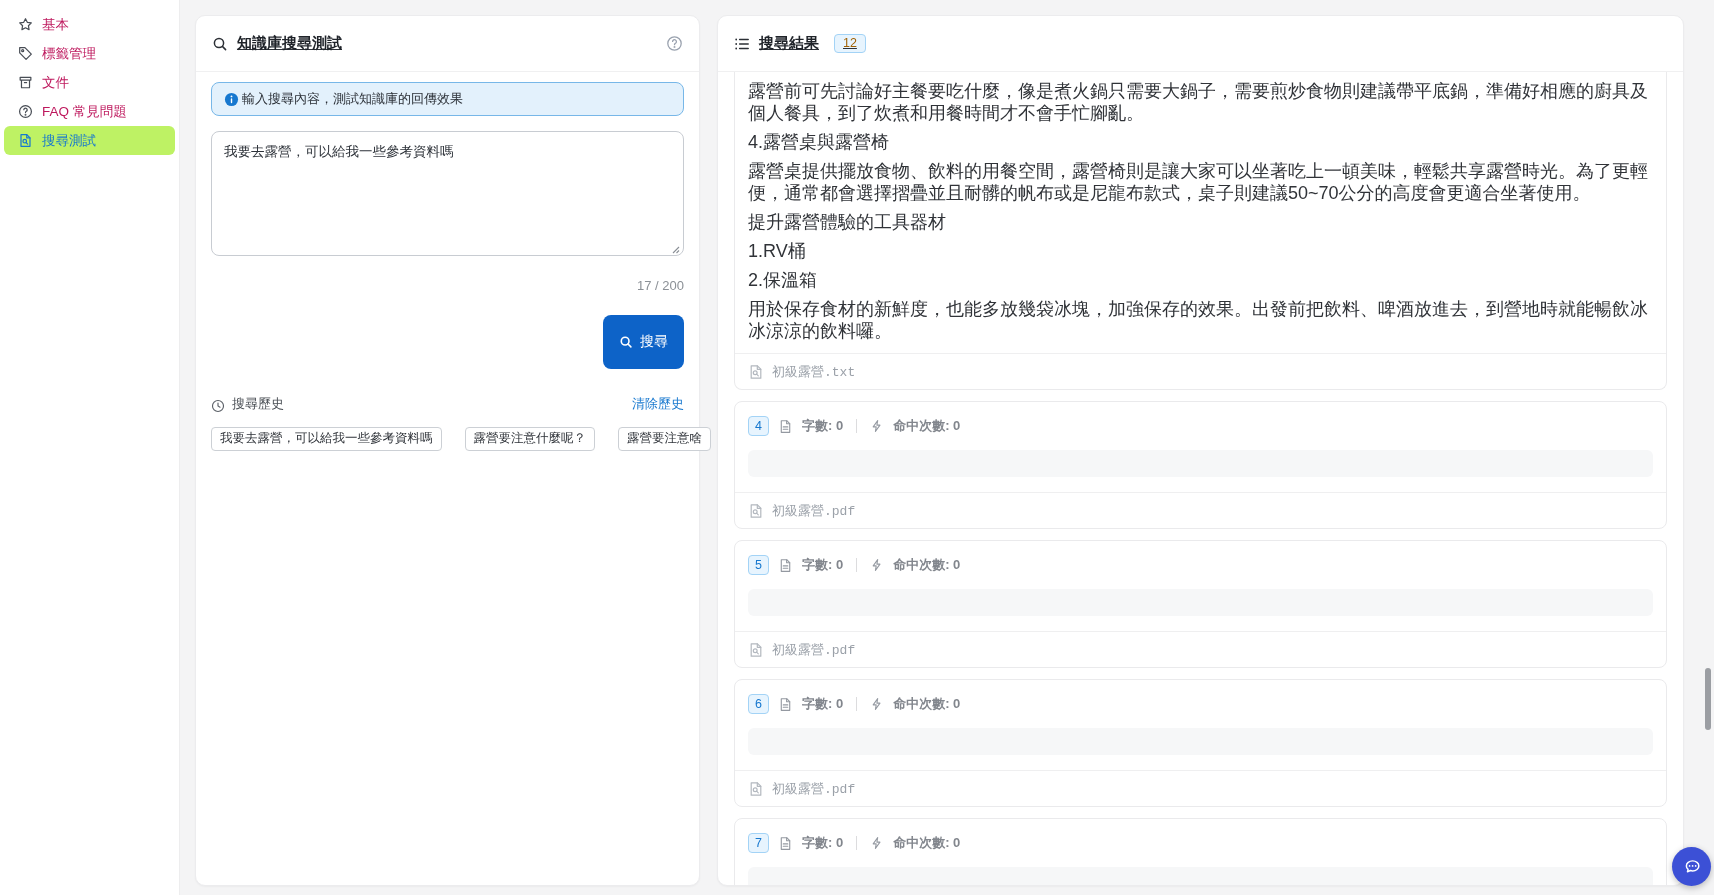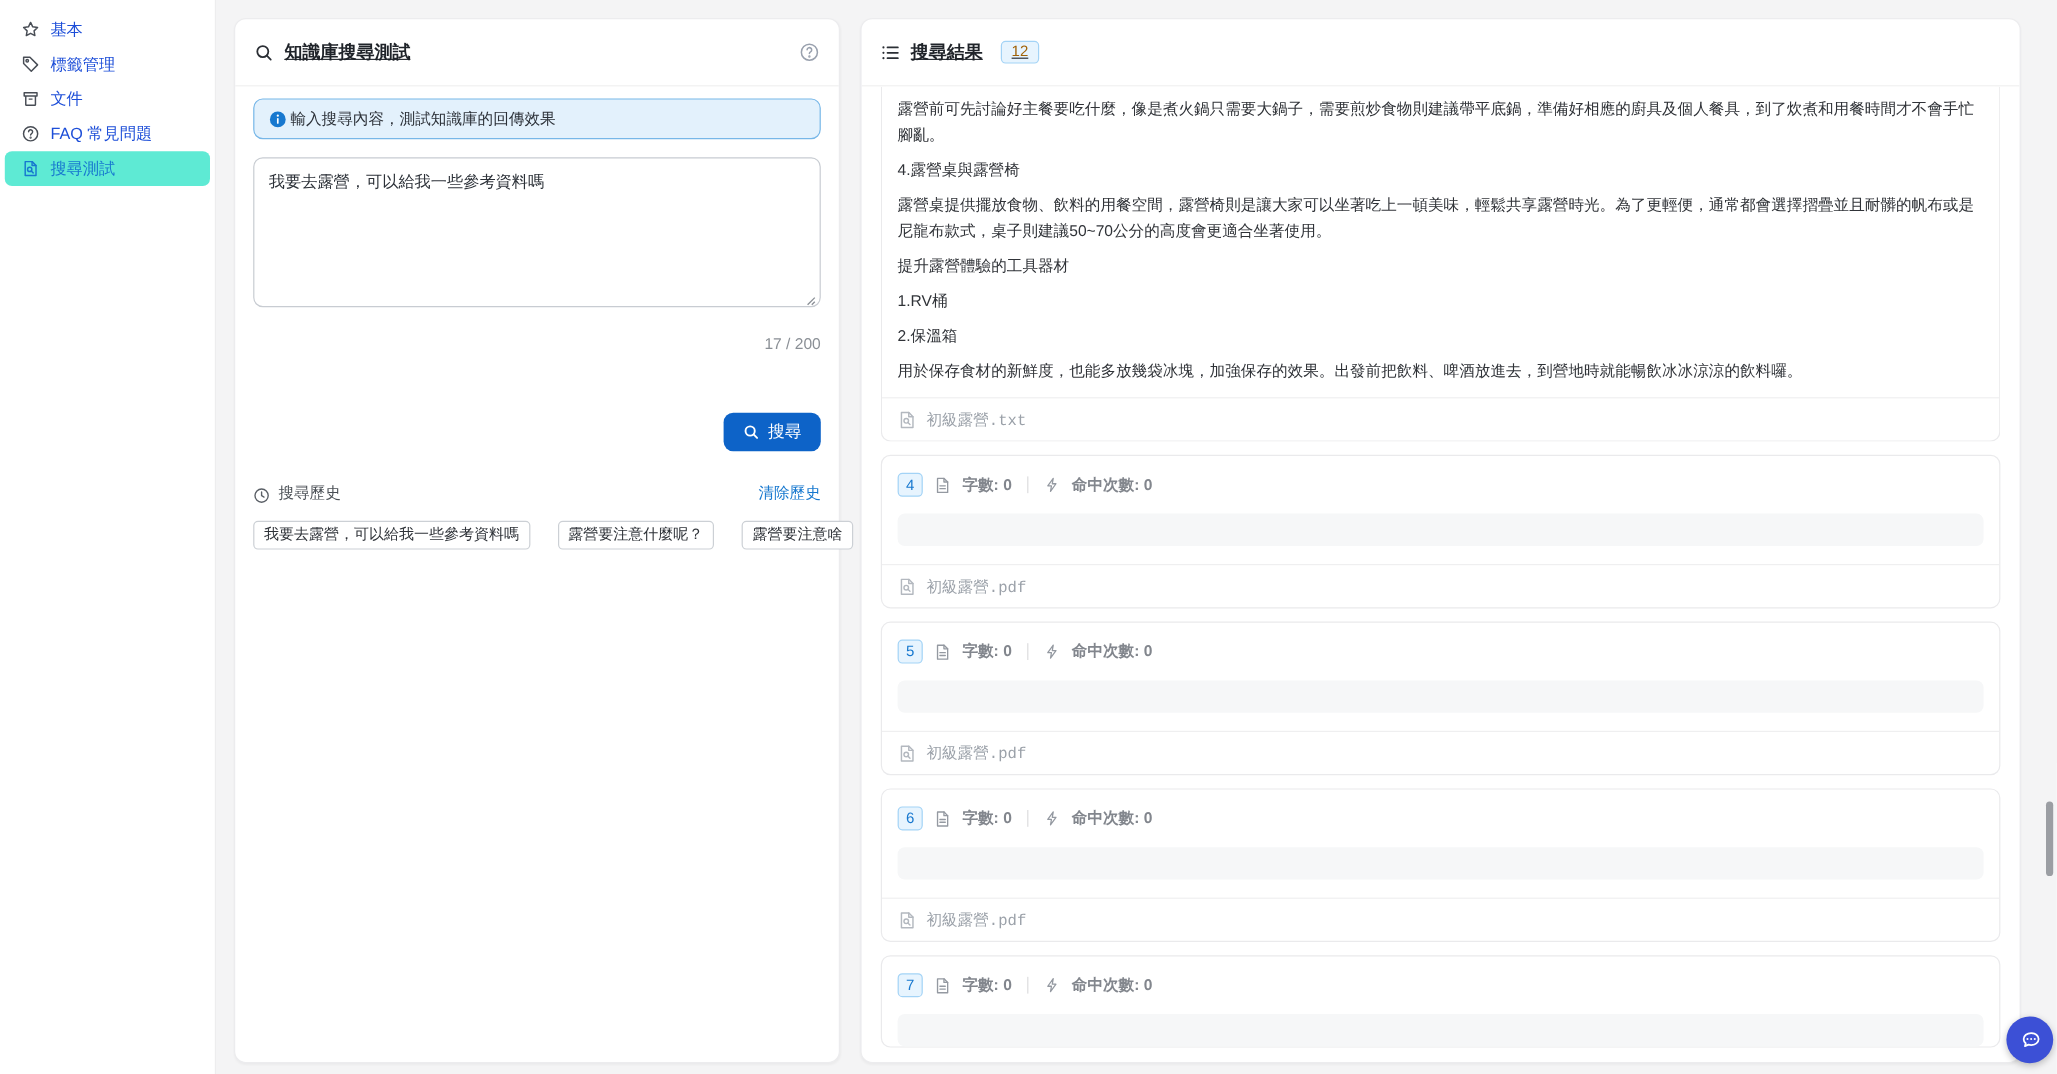--- a/index.html
+++ b/index.html
@@ -13,24 +13,24 @@
   svg { display:block; }
 
   
   .sidebar {
     position:absolute; left:0; top:0; width:180px; height:895px;
     background:#fff; border-right:1px solid #ededee; padding-top:10px;
   }
   .side-item {
     height:29px; margin:0 4px; padding:0 0 0 14px; border-radius:6px;
     display:flex; align-items:center; gap:9px;
-    font-size:13.5px; color:#1d4ed8; cursor:pointer; white-space:nowrap;
+    font-size:13.5px; color:#be185d; cursor:pointer; white-space:nowrap;
   }
   .side-item .sicon { color:#484d55; flex:0 0 auto; }
-  .side-item.active { background:#5eead4; color:#1778cf;text-align:center; }
+  .side-item.active { background:#bef264; color:#1778cf;text-align:center; }
   .side-item.active .sicon { color:#1778cf; }
 
   
   .card {
     position:absolute; top:15px; background:#fff;
     border:1px solid #ececee; border-radius:10px;
     box-shadow:0 1px 2px rgba(0,0,0,.04);
   }
   .card-header {
     height:56px; display:flex; align-items:center; gap:9px;
@@ -54,23 +54,22 @@
     padding:9px 12px; font-size:13.5px; line-height:21px; color:#2c3138;
     font-family:"Liberation Sans","DejaVu Sans",sans-serif; outline:none;
     background:#fff;
   }
   .resize-handle { position:absolute; right:4px; bottom:6px; color:#8a8f96; cursor:nwse-resize; }
   .char-count { margin-top:18px; text-align:right; font-size:13px; color:#8b9096; }
   .btn-row { margin-top:22px; display:flex; justify-content:flex-end; }
   .search-btn {
     display:flex; align-items:center; gap:7px;
     background:#0d63c8; color:#fff; border:none; border-radius:8px;
-    padding:7px 16px; font-size:14px; cursor:pointer;
+    padding:18px 16px; font-size:14px; cursor:pointer;
     font-family:inherit;
-    margin-top:28px;
   }
   .history-head {
     margin-top:26px; display:flex; align-items:flex-end; gap:7px;
     font-size:13px; color:#4a4f55;
   }
   .clear-link { margin-left:auto; color:#1778cf; font-size:13px; cursor:pointer; text-decoration:none; }
   .chips { margin-top:14px; display:flex; gap:23px; }
   .chip {
     border:1px solid #ccd0d5; border-radius:4px; background:#fff;
     padding:2px 8px 3px; font-size:12.5px; color:#2e3238;
@@ -84,21 +83,21 @@
     color:#a16207; font-size:12.5px; padding:1px 8px 2px; border-radius:4px;
   }
   .results { height:814px; overflow:hidden; padding:0 16px; }
   .result-card {
     border:1px solid #eaeaec; border-radius:8px; margin-bottom:11px;
     background:#fff;
   }
   .result-card.clipped-top {
     border-top:none; border-radius:0 0 8px 8px; padding-top:6px;
   }
-  .rc-text { padding:2px 13px 4px; font-size:13px; line-height:22px; color:#303338; }
+  .rc-text { padding:2px 13px 4px; font-size:18px; line-height:22px; color:#303338; }
   .rc-text p { margin:0 0 7px; }
   .rc-footer {
     border-top:1px solid #efeff0; height:36px;
     display:flex; align-items:center; gap:8px; padding:0 13px;
     color:#9ba1a9; font-size:13px;font-family:Liberation Mono, monospace;
   }
   .rc-footer .ficon { color:#b3b8bf; }
   .stat-head {
     height:48px; display:flex; align-items:center; gap:9px; padding:0 13px;
   }

